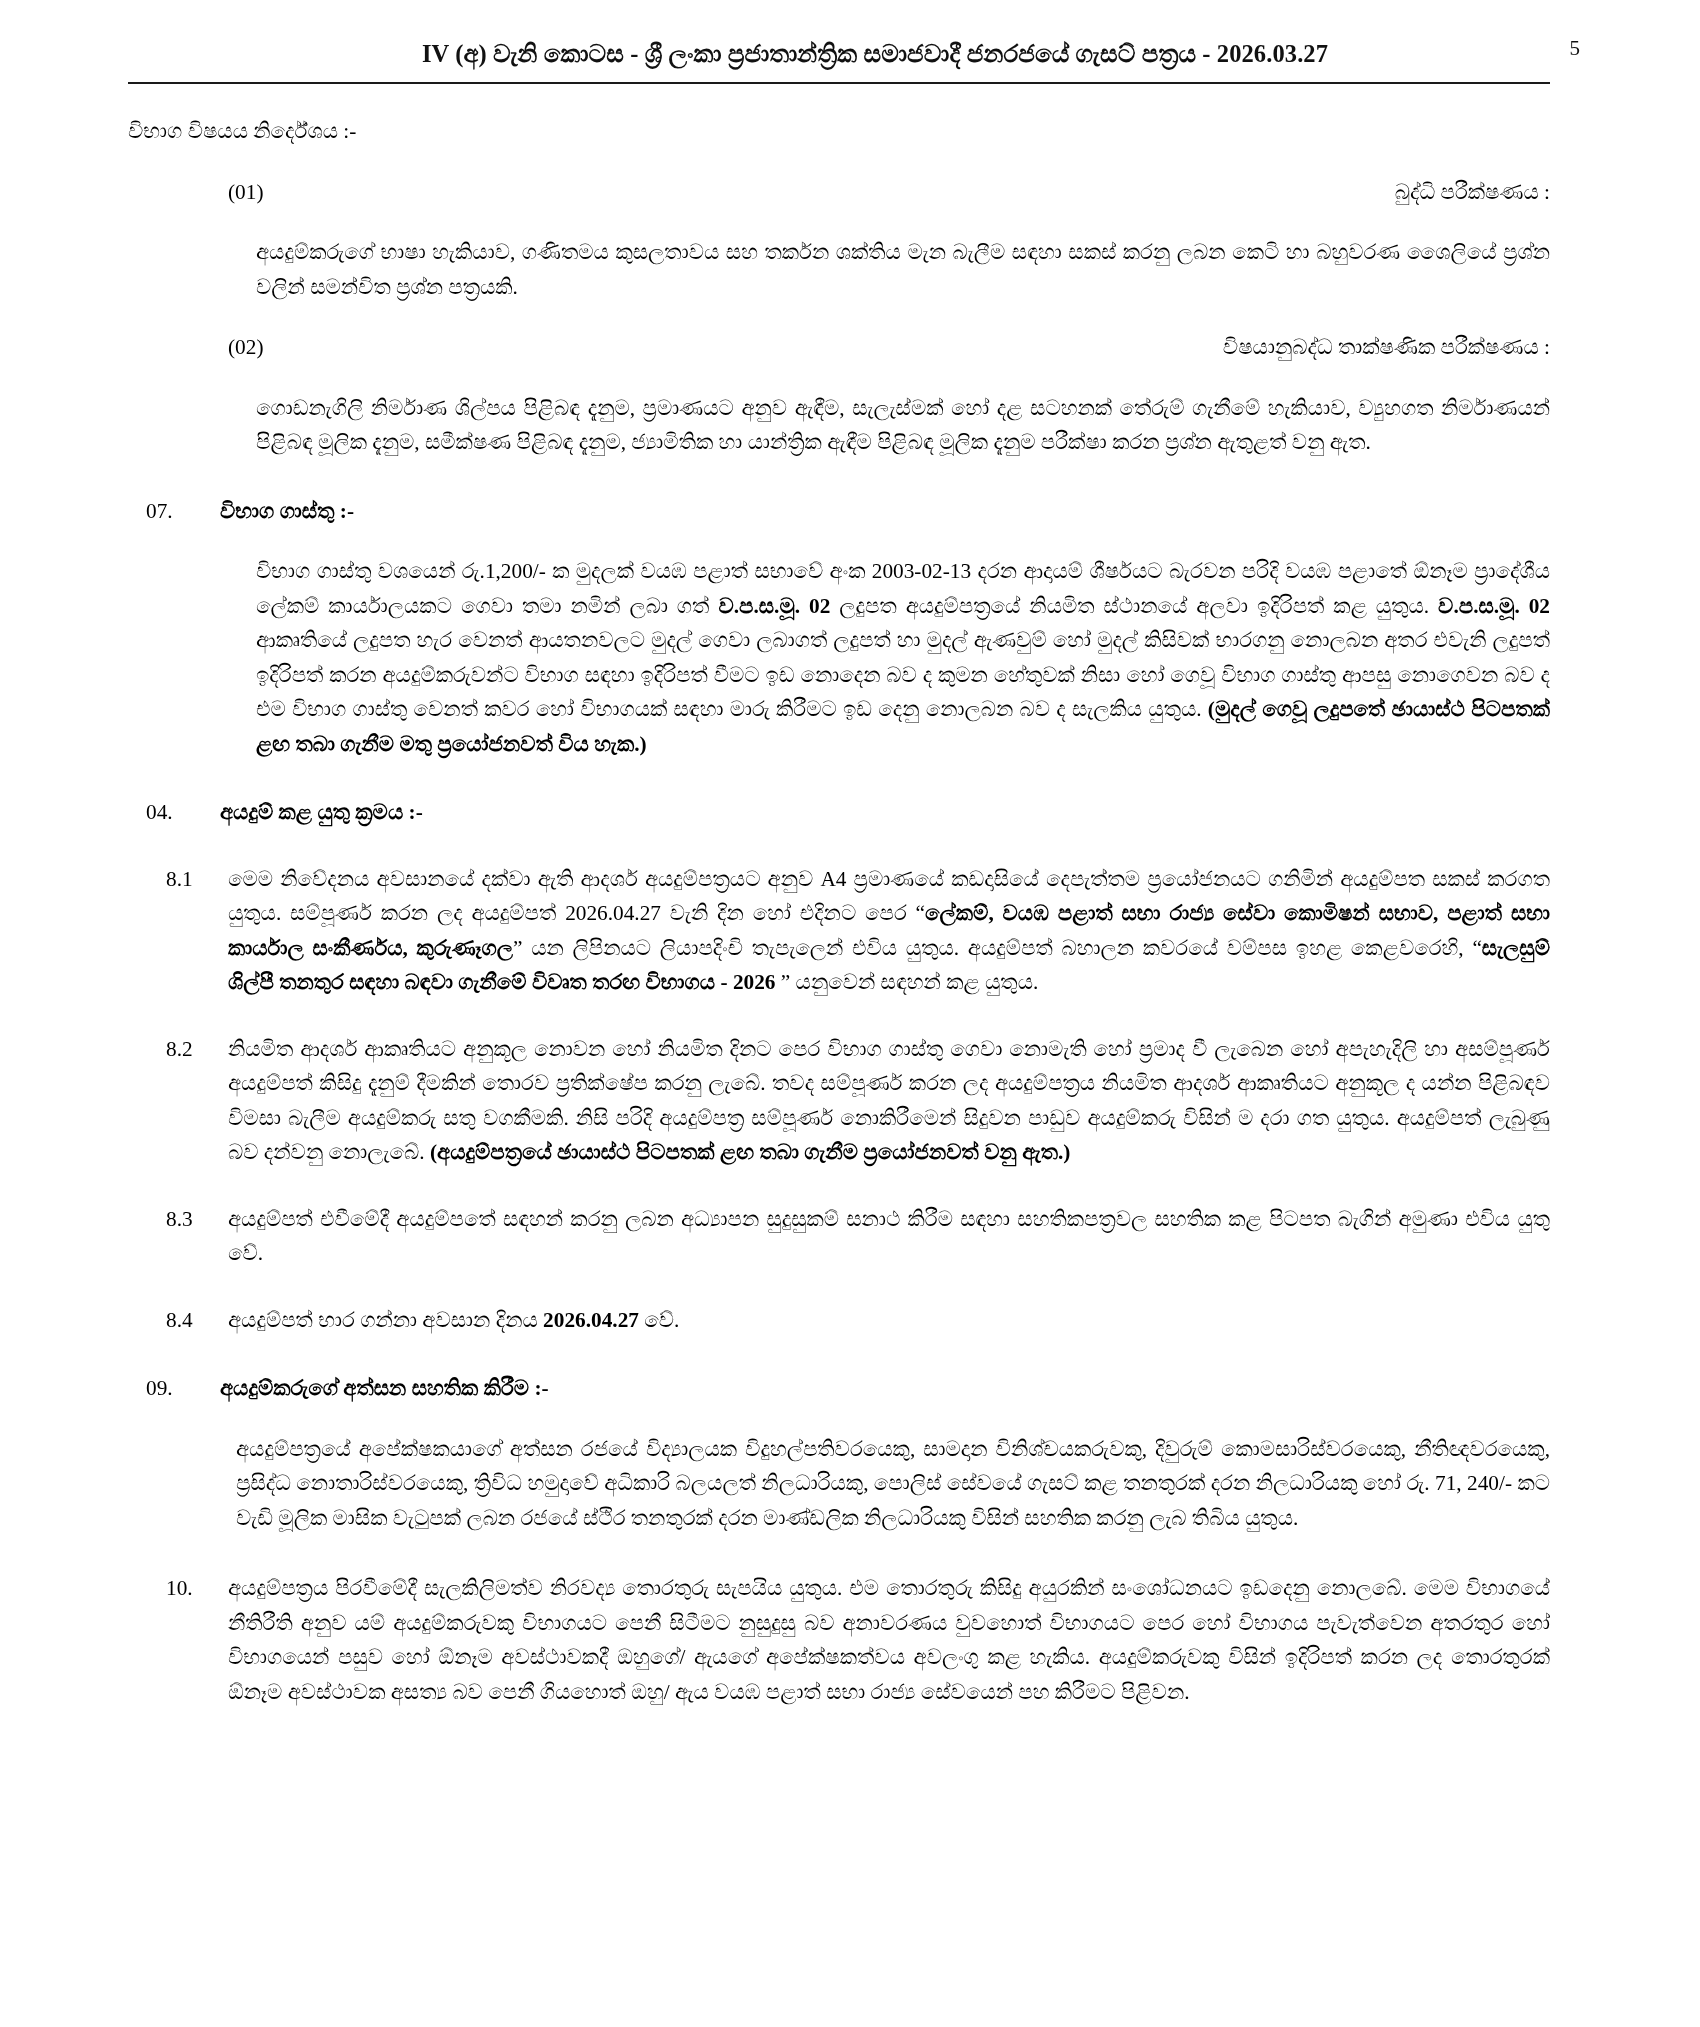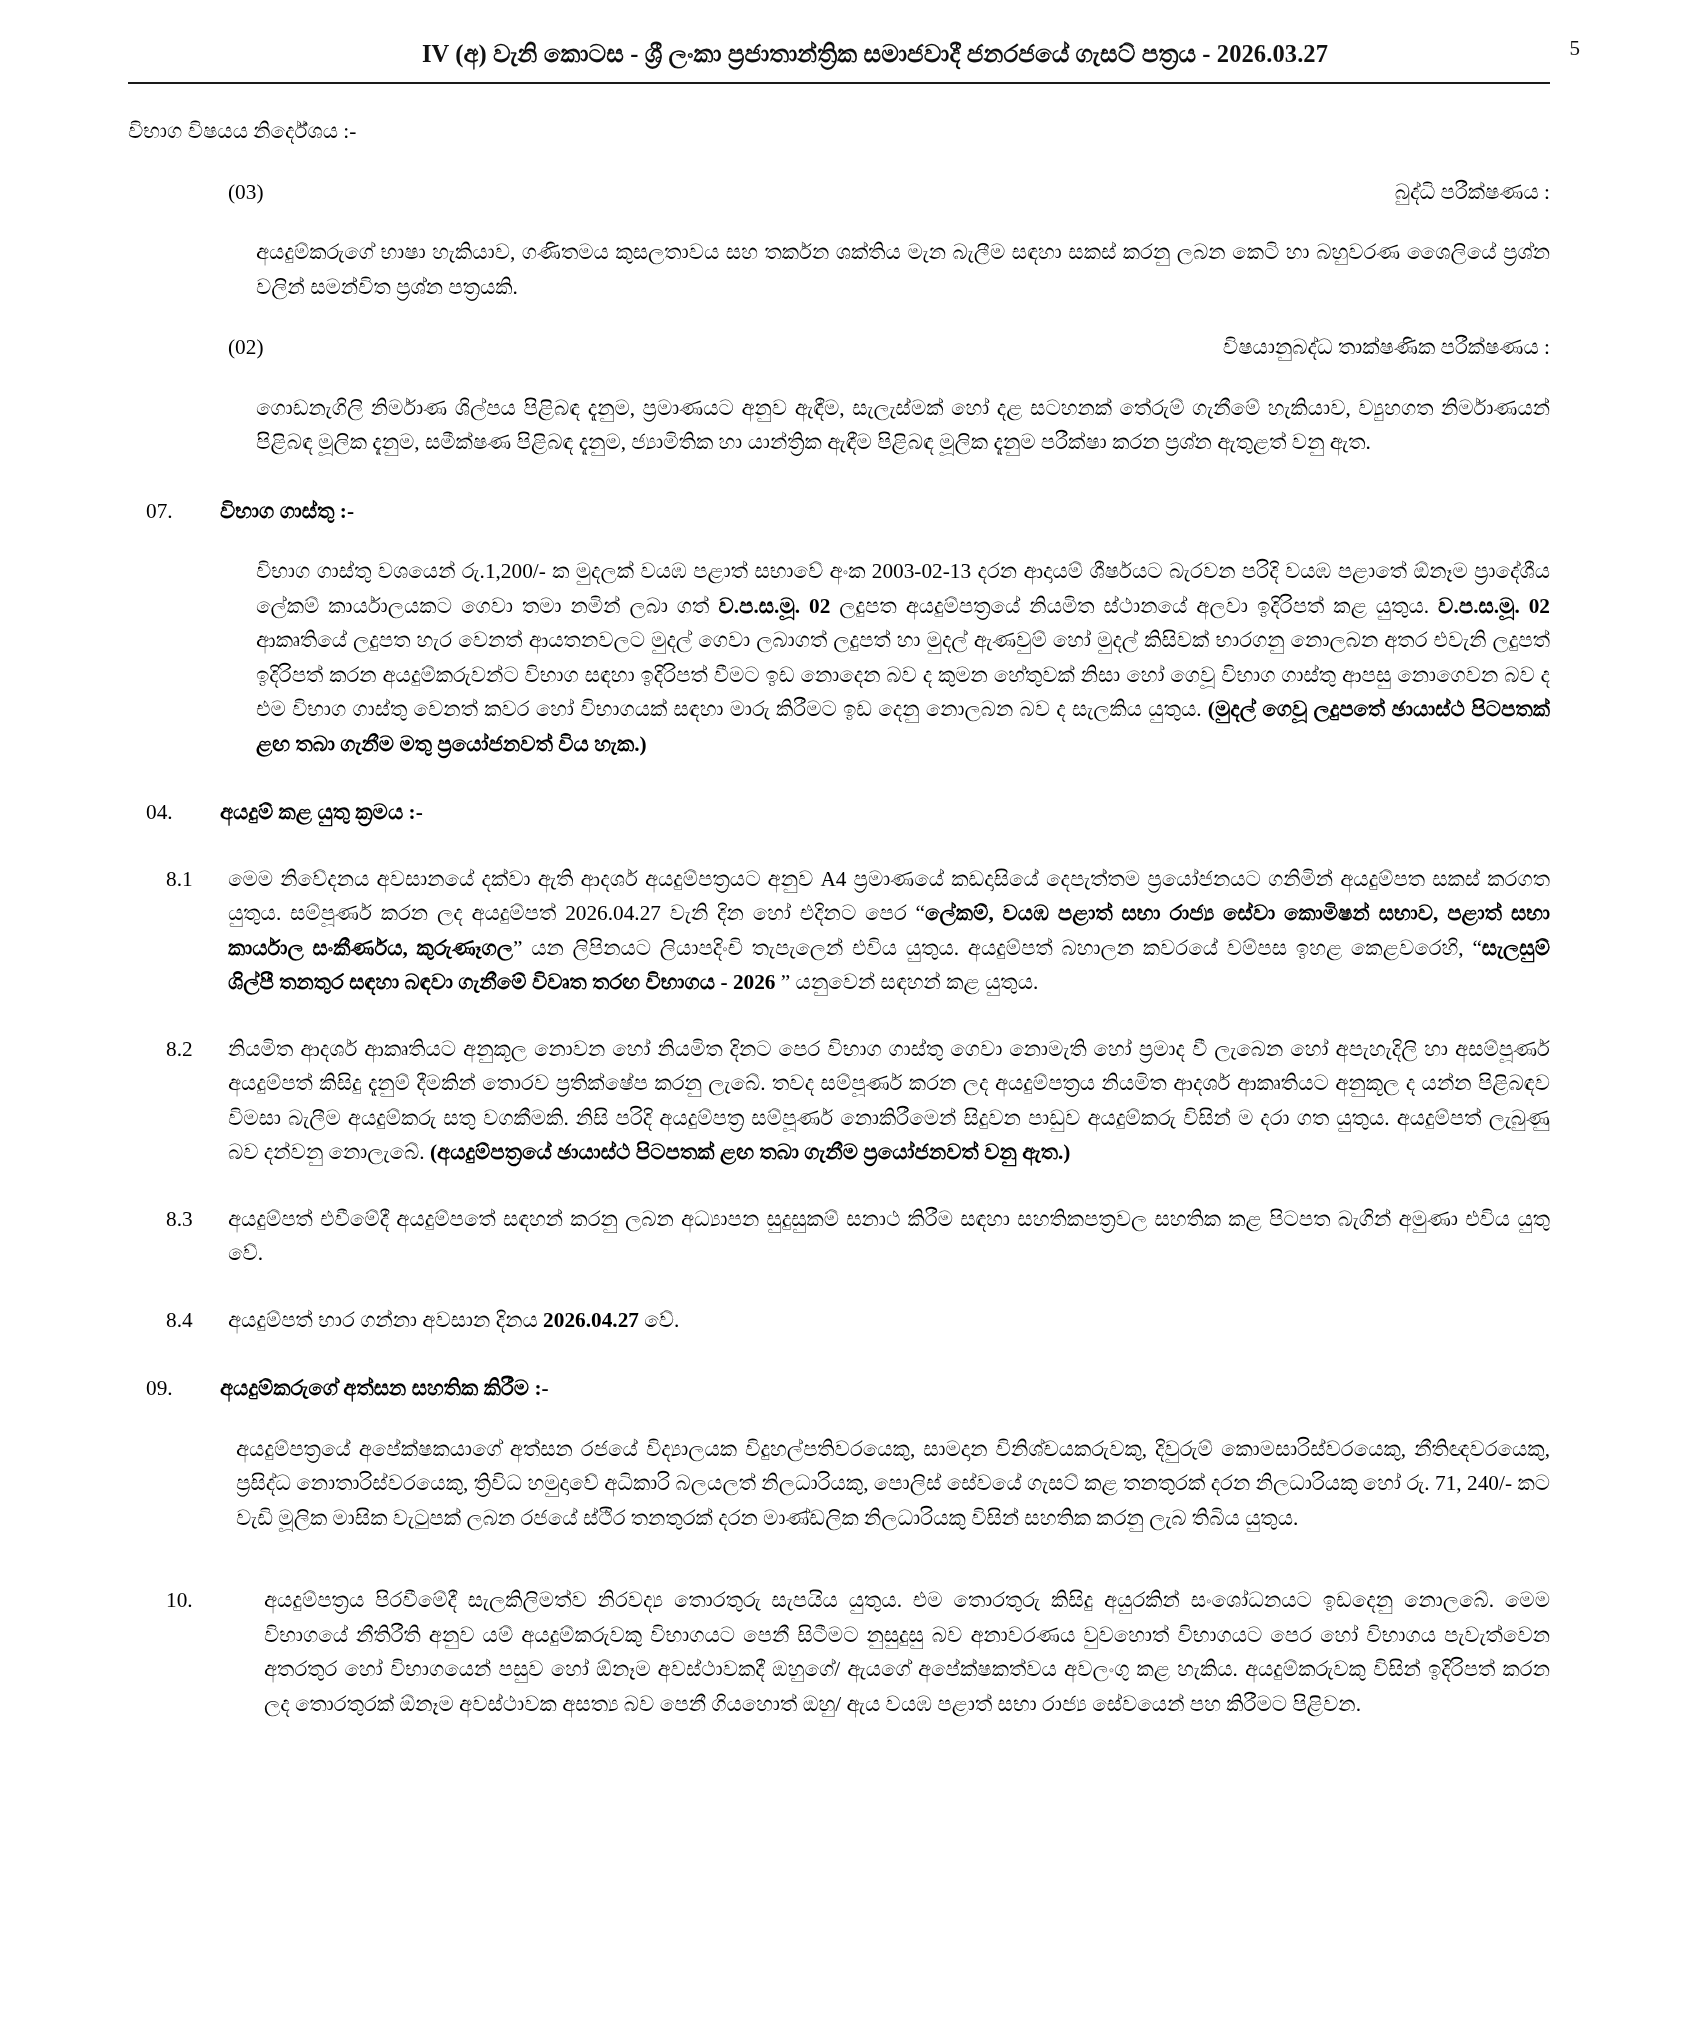--- a/index.html
+++ b/index.html
@@ -129,23 +129,22 @@
     width: 74px;
     font-size: 21.3px;
   }
   .head-item .hd-text {
     flex: 1 1 auto;
     font-weight: bold;
   }
 
   .item-10 {
     display: flex;
-    margin-top: 48px;
+    margin-top: 36px;
     padding-left: 38px;
-    gap: 36px;
   }
   .item-10 .it-no {
     flex: 0 0 auto;
     width: 62px;
     font-size: 21.3px;
   }
   .item-10 .it-body {
     flex: 1 1 auto;
     text-align: justify;
   }
@@ -164,21 +163,21 @@
       <div class="page-number">5</div>
     </div>
   </div>
   <div class="rule"></div>
 
   <div class="content">
 
     <div class="sec-title">විභාග විෂයය නිර්දේශය :-</div>
 
     <div class="sub-item">
-      <div class="sub-num">(03)</div>
+      <div class="sub-num">(01)</div>
       <div class="sub-label">බුද්ධි පරීක්ෂණය :</div>
     </div>
     <div class="para-indent">අයදුම්කරුගේ භාෂා හැකියාව, ගණිතමය කුසලතාවය සහ තර්කන ශක්තිය මැන බැලීම සඳහා සකස් කරනු ලබන කෙටි හා බහුවරණ ශෛලියේ ප්‍රශ්න වලින් සමන්විත ප්‍රශ්න පත්‍රයකි.</div>
 
     <div class="sub-item">
       <div class="sub-num">(02)</div>
       <div class="sub-label">විෂයානුබද්ධ තාක්ෂණික පරීක්ෂණය :</div>
     </div>
     <div class="para-indent">ගොඩනැගිලි නිර්මාණ ශිල්පය පිළිබඳ දැනුම, ප්‍රමාණයට අනුව ඇඳීම, සැලැස්මක් හෝ දළ සටහනක් තේරුම් ගැනීමේ හැකියාව, ව්‍යුහගත නිර්මාණයන් පිළිබඳ මූලික දැනුම, සමීක්ෂණ පිළිබඳ දැනුම, ජ්‍යාමිතික හා යාන්ත්‍රික ඇඳීම පිළිබඳ මූලික දැනුම පරීක්ෂා කරන ප්‍රශ්න ඇතුළත් වනු ඇත.</div>
 

